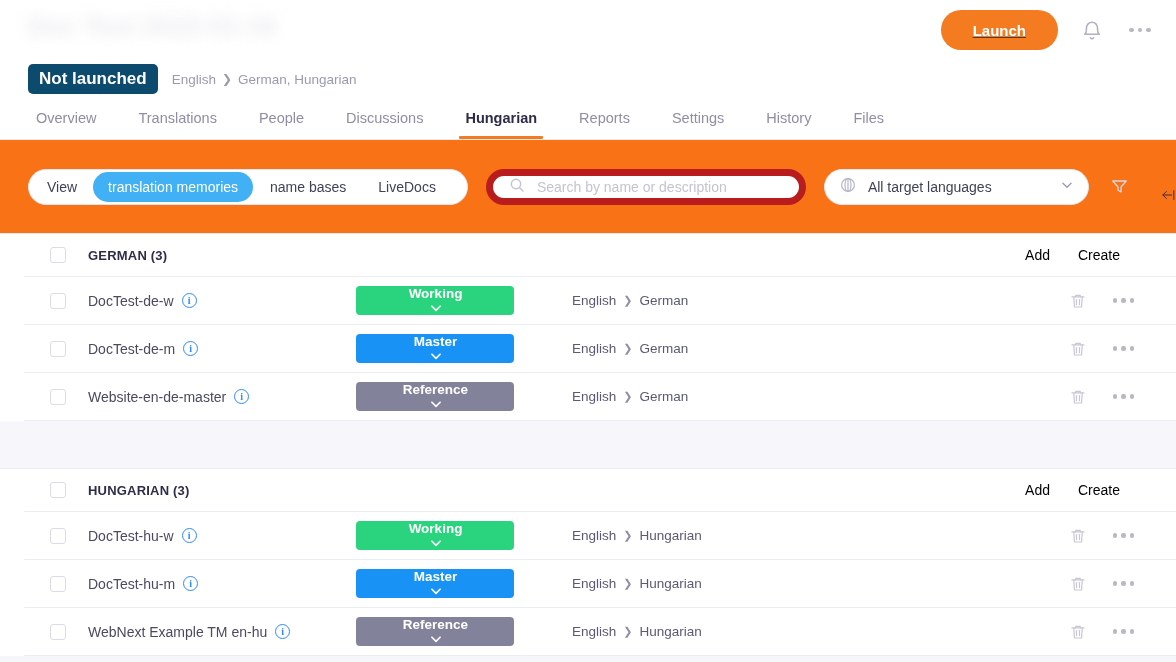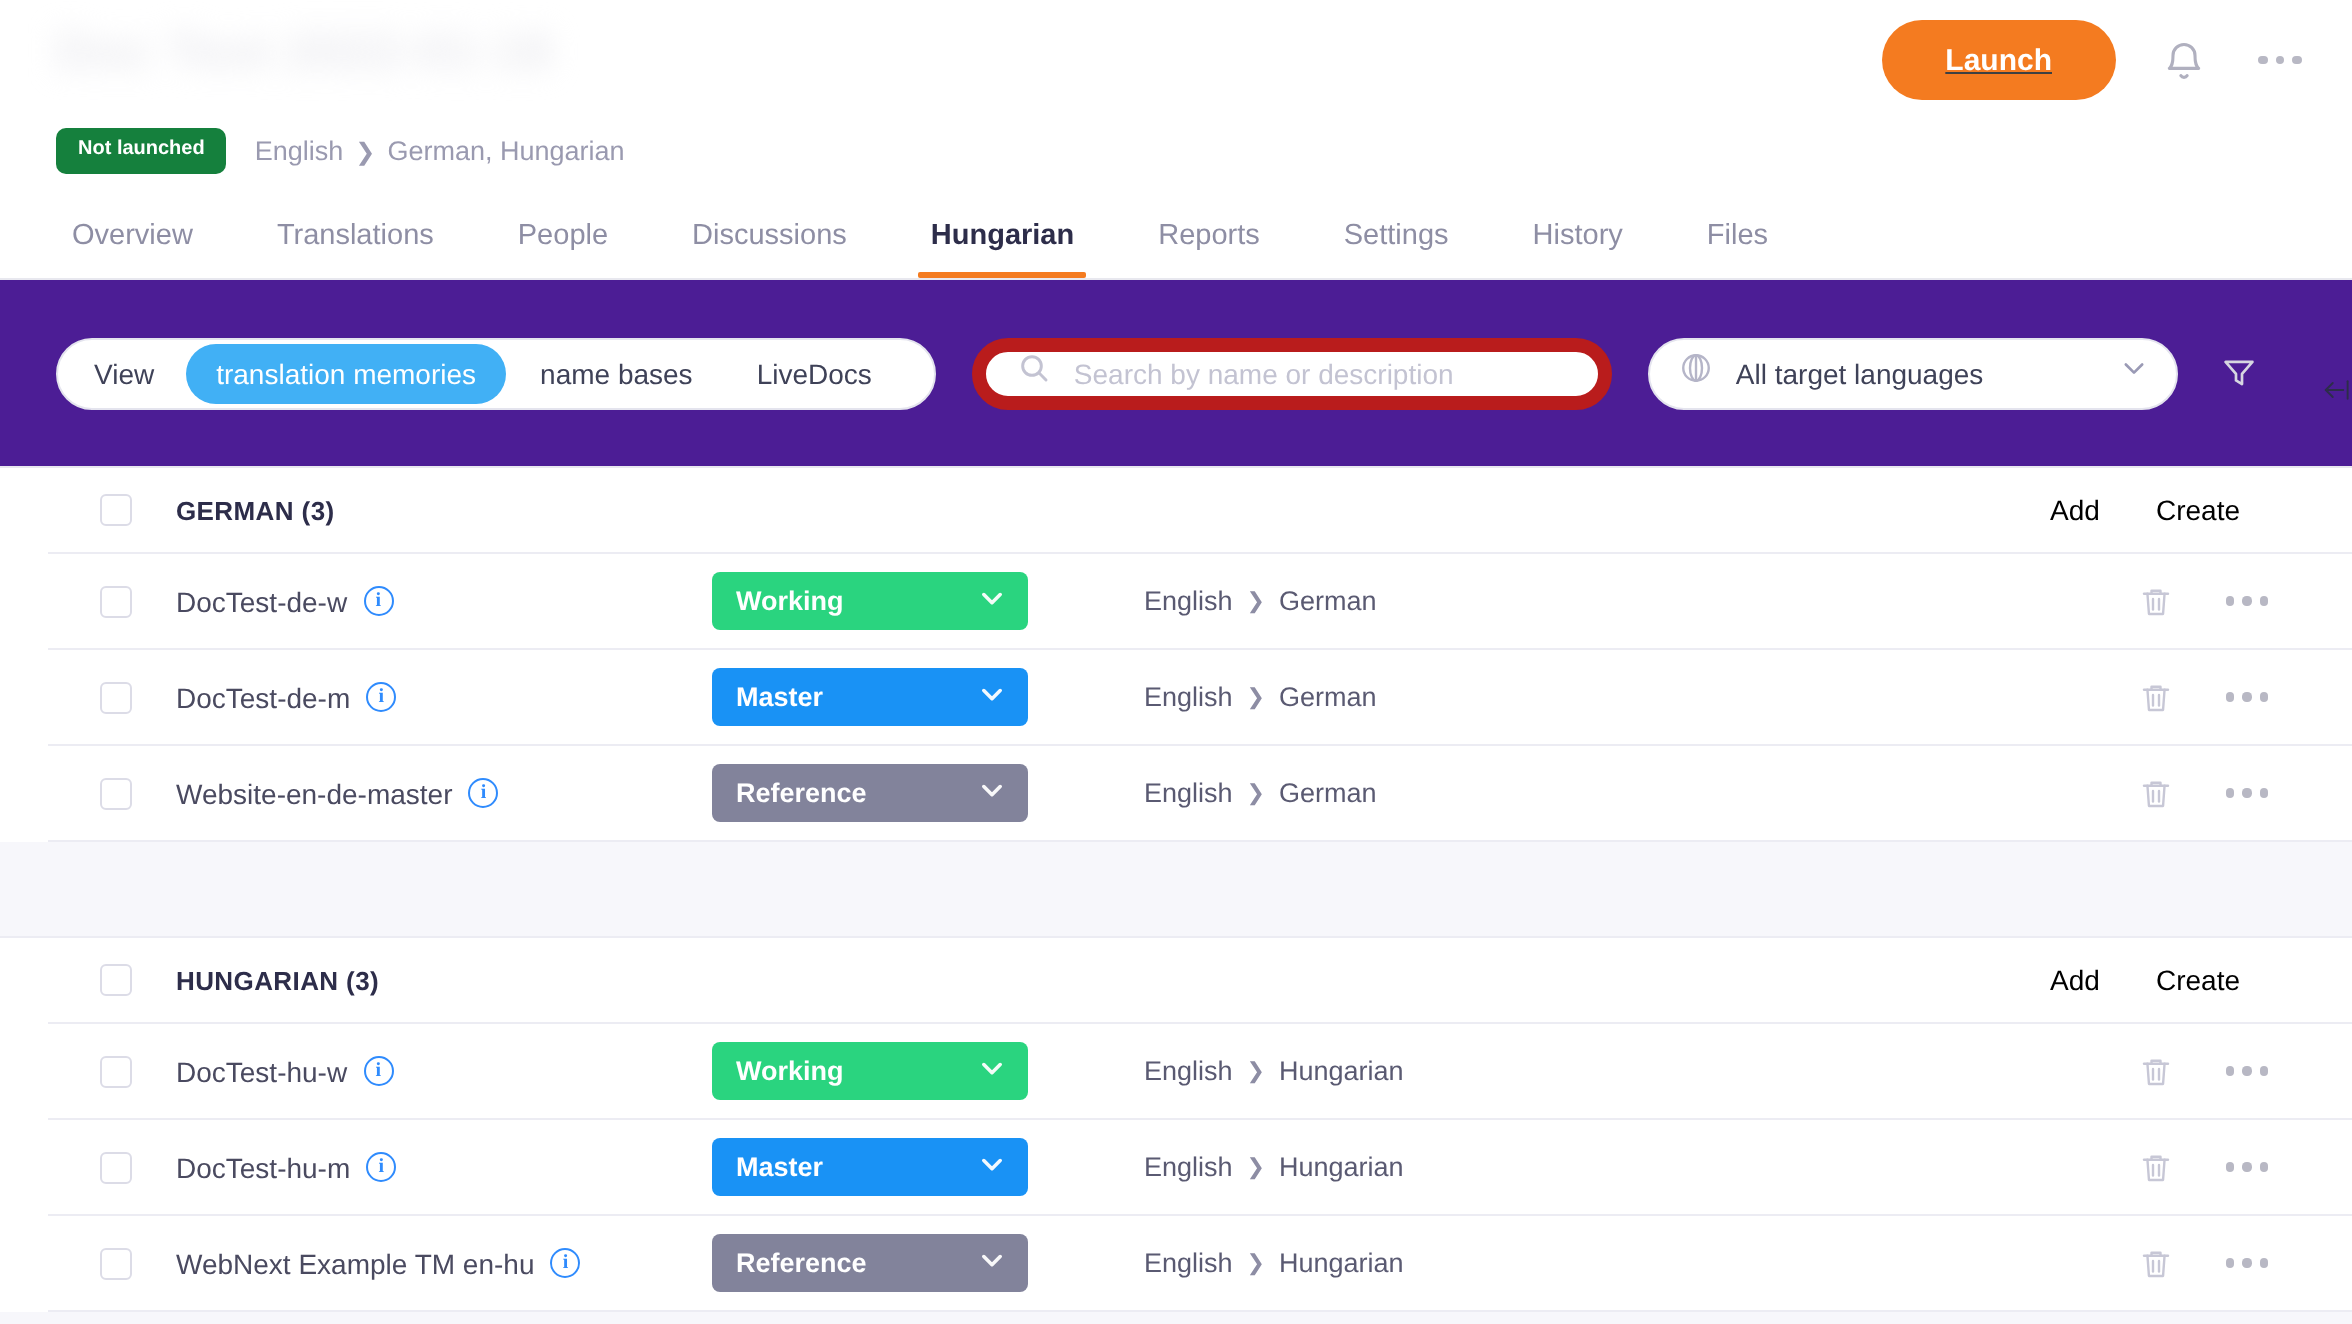--- a/index.html
+++ b/index.html
@@ -28,23 +28,23 @@
     letter-spacing: 0.5px;
     filter: blur(7px);
     user-select: none;
   }
   .meta-row {
     position: absolute;
     left: 28px; top: 64px;
     display: flex; align-items: center; gap: 14px;
   }
   .status-pill {
-    background: #15803d;
+    background: #0c4a6e;
     color: #ffffff;
-    font-size: 10px;
+    font-size: 17px;
     font-weight: 700;
     padding: 6px 11px 7px;
     border-radius: 5px;
     line-height: 1;
   }
   .lang-path {
     font-size: 13.5px;
     color: #9a9ab0;
     display: flex; align-items: center; gap: 6px;
   }
@@ -97,21 +97,21 @@
     position: absolute;
     left: 8px; right: 8px; bottom: 0;
     height: 3px;
     background: #f47b20;
     border-radius: 1px;
   }
 
   
   .toolbar {
     height: 94px;
-    background: #4c1d95;
+    background: #f97316;
     display: flex;
     align-items: center;
     padding: 0 28px;
     gap: 18px;
     position: relative;
     border-bottom: 1px solid #e8e8ef;
   }
   .seg-group {
     display: flex; align-items: center;
     background: #ffffff;
@@ -226,20 +226,21 @@
   .badge {
     width: 158px; height: 29px;
     border-radius: 4px;
     display: flex; align-items: center;
     justify-content: space-between;
     padding: 0 11px 0 12px;
     color: #ffffff;
     font-size: 13.5px;
     font-weight: 700;
     cursor: pointer;
+    flex-direction: column;
   }
   .badge .chev { opacity: 0.95; }
 
   .col-pair {
     flex: 1;
     padding-left: 36px;
     font-size: 13.5px;
     color: #5a5a72;
     display: flex; align-items: center; gap: 7px;
   }

